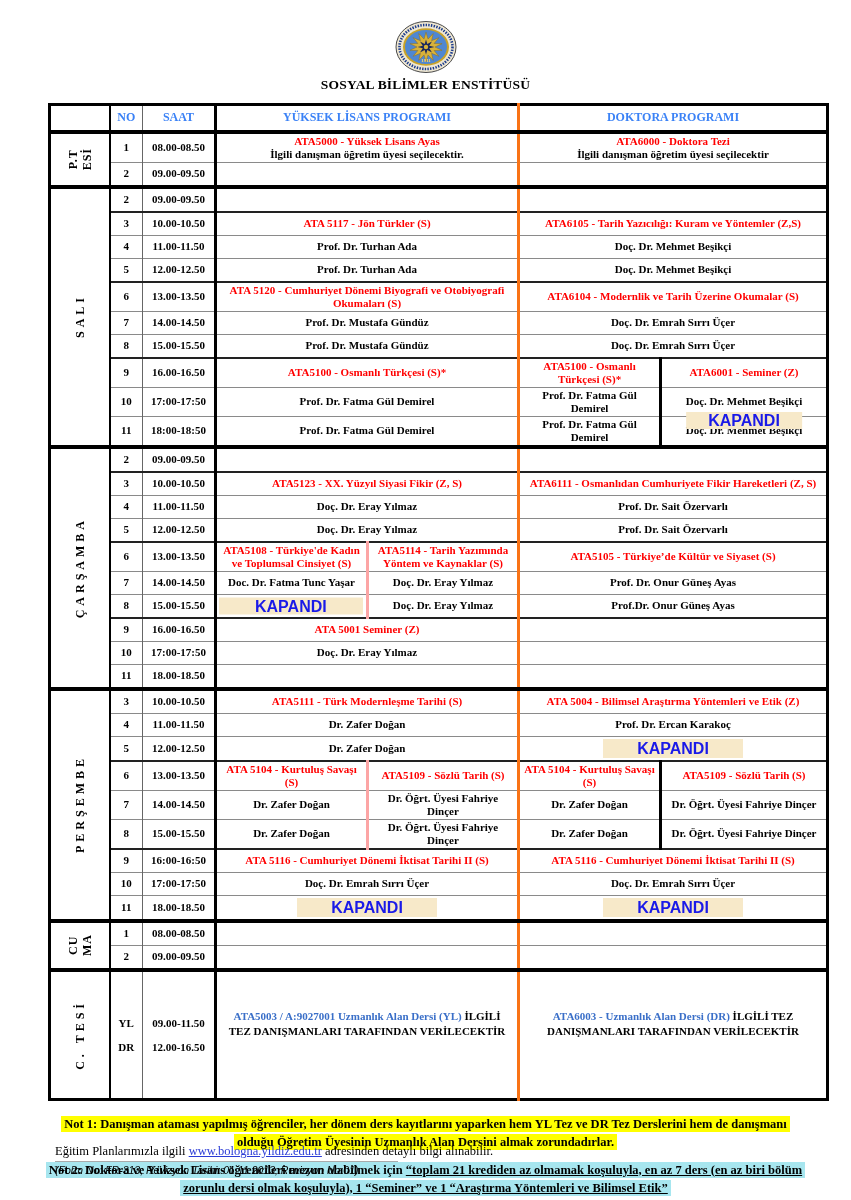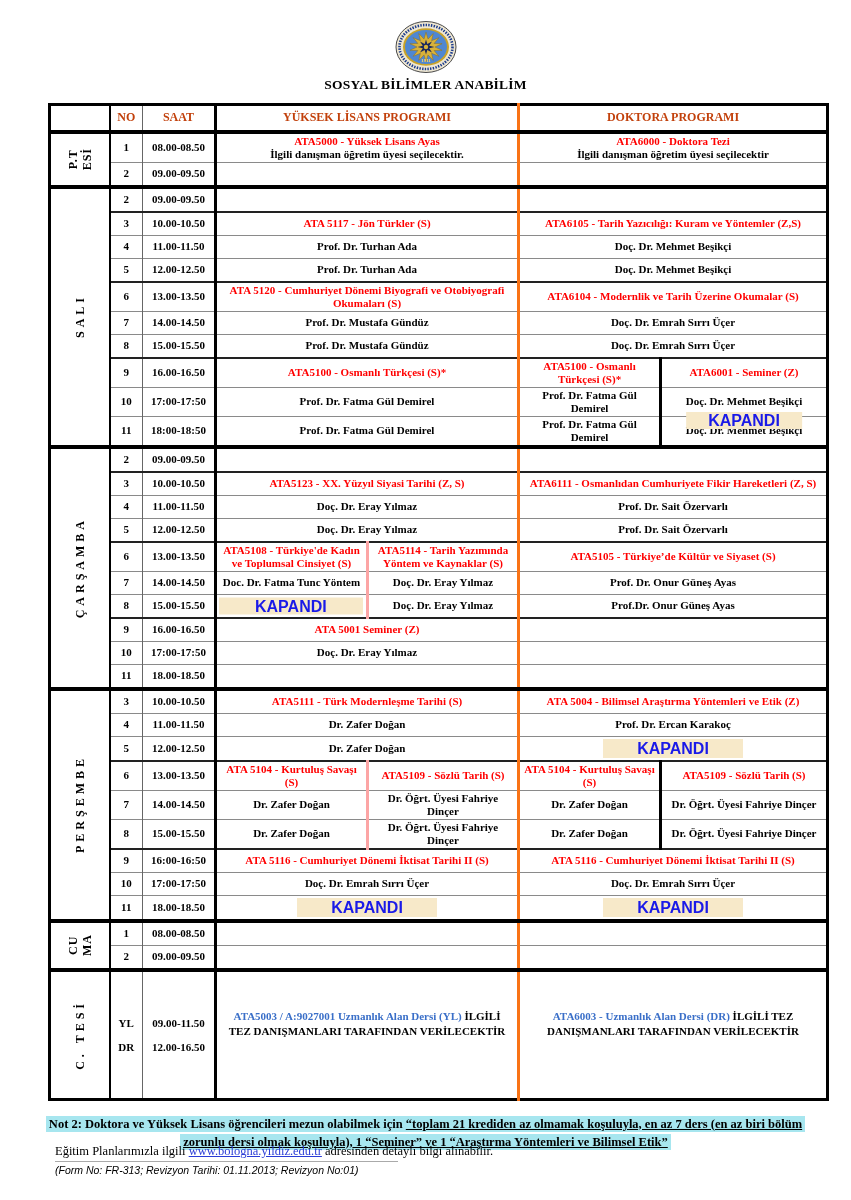--- a/index.html
+++ b/index.html
@@ -9,21 +9,21 @@
   
   .hdr{text-align:center;}
   .logo-wrap{display:flex;justify-content:center;margin-bottom:2px;}
   .hdr h1{font-size:13.5px;margin:0;line-height:14.5px;font-weight:bold;letter-spacing:.2px;}
 
   
   .tbl-wrap{margin:10px 0 0 48px;}
   table.sched{border-collapse:collapse;table-layout:fixed;width:778px;border:3px solid #000;}
   table.sched th,table.sched td{padding:1px 3px;text-align:center;vertical-align:middle;
     font-size:11px;line-height:13px;font-weight:bold;overflow:visible;}
-  table.sched thead th{color:#c2410c;font-size:12px;height:22px;border-bottom:3px solid #000;}
+  table.sched thead th{color:#3b82f6;font-size:12px;height:22px;border-bottom:3px solid #000;}
   table.sched tbody{border-top:4px solid #000;}
   table.sched td{border-top:1px solid #8a8a8a;height:20px;}
   tr.bt td{border-top:2px solid #222;}
   td.c-no,th.c-no{border-left:2px solid #000;}
   td.c-saat,th.c-saat{border-left:1px solid #666;}
   td.c-yl1,th.c-yl1{border-left:3px solid #000;}
   td.c-yl2{border-left:3px solid #fca5a5;}
   td.c-dr1,th.c-dr1{border-left:3px solid #f97316;}
   td.c-dr2{border-left:3px solid #000;}
   td.c-day{border:none;}
@@ -72,21 +72,21 @@
         <ellipse cx="32" cy="27" rx="30" ry="25.5" fill="#ede6d2" stroke="#4a4a4a" stroke-width="1"></ellipse>
         <ellipse cx="32" cy="27" rx="26.5" ry="22" fill="none" stroke="#1a3a8c" stroke-width="2.6" stroke-dasharray="1.4,1.3"></ellipse>
         <ellipse cx="32" cy="27" rx="23" ry="18.8" fill="#c9a227"></ellipse>
         <ellipse cx="32" cy="27" rx="21" ry="17" fill="#4f87d2"></ellipse>
         <polygon id="logo-star-outer" fill="#d9b23a" stroke="#8a6d1e" stroke-width="0.5" points="32.0,12.2 34.0,19.1 39.2,13.6 37.6,20.7 44.9,17.7 40.1,23.5 48.1,23.7 41.0,27.0 48.1,30.3 40.1,30.5 44.9,36.3 37.6,33.3 39.2,40.4 34.0,34.9 32.0,41.9 30.0,34.9 24.8,40.4 26.4,33.3 19.1,36.3 23.9,30.5 15.9,30.3 23.0,27.0 15.9,23.7 23.9,23.5 19.1,17.7 26.4,20.7 24.8,13.6 30.0,19.1"></polygon>
         <polygon id="logo-star-inner" fill="#17265e" points="32.0,19.4 33.3,24.1 38.0,21.6 35.2,25.8 40.5,27.0 35.2,28.2 38.0,32.4 33.3,29.9 32.0,34.6 30.7,29.9 26.0,32.4 28.8,28.2 23.5,27.0 28.8,25.8 26.0,21.6 30.7,24.1"></polygon>
         <circle cx="32" cy="27" r="2.2" fill="#d9b23a"></circle>
         <text x="32" y="41.5" text-anchor="middle" font-size="5" font-weight="bold" fill="#ffd96a" font-family="Liberation Serif, serif">1911</text>
       </svg>
     </div>
-    <h1>SOSYAL BİLİMLER ANABİLİM</h1>
+    <h1>SOSYAL BİLİMLER ENSTİTÜSÜ</h1>
   </div>
 
   <div class="tbl-wrap">
     <table class="sched" id="schedule-table">
       <colgroup>
         <col style="width:60px">
           <col style="width:33px">
           <col style="width:73px">
         <col style="width:152px">
           <col style="width:151px">
@@ -200,21 +200,21 @@
               <div class="vlabel">ÇARŞAMBA</div>
             </td>
             <td class="c-no" style="white-space: pre-line;">2</td>
             <td class="c-saat" style="white-space: pre-line;">09.00-09.50</td>
             <td class="c-yl1" colspan="2"></td>
             <td class="c-dr1" colspan="2"></td>
           </tr>
           <tr class="bt">
             <td class="c-no" style="white-space: pre-line;">3</td>
             <td class="c-saat" style="white-space: pre-line;">10.00-10.50</td>
-            <td class="c-yl1" colspan="2"><span class="t-r">ATA5123 - XX. Yüzyıl Siyasi Tarihi (Z, S)</span></td>
+            <td class="c-yl1" colspan="2"><span class="t-r">ATA5123 - XX. Yüzyıl Siyasi Fikir (Z, S)</span></td>
             <td class="c-dr1" colspan="2"><span class="t-r">ATA6111 - Osmanlıdan Cumhuriyete Fikir Hareketleri (Z, S)</span></td>
           </tr>
           <tr>
             <td class="c-no" style="white-space: pre-line;">4</td>
             <td class="c-saat" style="white-space: pre-line;">11.00-11.50</td>
             <td class="c-yl1" colspan="2"><span class="t-k">Doç. Dr. Eray Yılmaz</span></td>
             <td class="c-dr1" colspan="2"><span class="t-k">Prof. Dr. Sait Özervarlı</span></td>
           </tr>
           <tr>
             <td class="c-no" style="white-space: pre-line;">5</td>
@@ -225,21 +225,21 @@
           <tr class="bt">
             <td class="c-no" style="white-space: pre-line;">6</td>
             <td class="c-saat" style="white-space: pre-line;">13.00-13.50</td>
             <td class="c-yl1"><span class="t-r">ATA5108 -  Türkiye'de Kadın ve Toplumsal Cinsiyet (S)</span></td>
             <td class="c-yl2"><span class="t-r">ATA5114 - Tarih Yazımında Yöntem ve Kaynaklar (S)</span></td>
             <td class="c-dr1" colspan="2"><span class="t-r">ATA5105 - Türkiye’de Kültür ve Siyaset (S)</span></td>
           </tr>
           <tr>
             <td class="c-no" style="white-space: pre-line;">7</td>
             <td class="c-saat" style="white-space: pre-line;">14.00-14.50</td>
-            <td class="c-yl1"><span class="t-k">Doc. Dr. Fatma Tunc Yöntem</span></td>
+            <td class="c-yl1"><span class="t-k">Doc. Dr. Fatma Tunc Yaşar</span></td>
             <td class="c-yl2"><span class="t-k">Doç. Dr. Eray Yılmaz</span></td>
             <td class="c-dr1" colspan="2"><span class="t-k">Prof. Dr. Onur Güneş Ayas</span></td>
           </tr>
           <tr>
             <td class="c-no" style="white-space: pre-line;">8</td>
             <td class="c-saat" style="white-space: pre-line;">15.00-15.50</td>
             <td class="c-yl1 rel"><span class="t-k">Doç. Dr. Fatma Tunç Yaşar</span><span class="kapandi kap-left">KAPANDI</span></td>
             <td class="c-yl2"><span class="t-k">Doç. Dr. Eray Yılmaz</span></td>
             <td class="c-dr1" colspan="2"><span class="t-k">Prof.Dr. Onur Güneş Ayas</span></td>
           </tr>
@@ -355,20 +355,21 @@
             <td class="c-saat" style="white-space: pre-line;">09.00-11.50
 12.00-16.50</td>
             <td class="c-yl1" colspan="2"><span class="t-b">ATA5003 / A:9027001 Uzmanlık Alan Dersi (YL)</span><span class="t-k">  İLGİLİ TEZ DANIŞMANLARI TARAFINDAN  VERİLECEKTİR</span></td>
             <td class="c-dr1" colspan="2"><span class="t-b">ATA6003 - Uzmanlık Alan Dersi (DR)</span><span class="t-k">  İLGİLİ TEZ DANIŞMANLARI TARAFINDAN VERİLECEKTİR</span></td>
           </tr>
         </tbody>
       </table>
   </div>
 
   <div class="notes">
+    <div class="note"><span class="hl-y">Not 1:  Danışman ataması yapılmış öğrenciler, her dönem ders kayıtlarını yaparken hem YL Tez ve DR Tez Derslerini hem de danışmanı olduğu Öğretim Üyesinin Uzmanlık Alan Dersini almak zorundadırlar.</span></div>
     <div class="note"><span class="hl-c" id="note2-span"><span>Not 2: Doktora ve Yüksek Lisans öğrencileri mezun olabilmek için </span><span class="u">“toplam 21 krediden az olmamak koşuluyla, en az 7 ders (en az biri  bölüm zorunlu dersi olmak koşuluyla), 1 “Seminer” ve 1 “Araştırma Yöntemleri ve Bilimsel Etik”</span></span></div>
 
   </div>
 
   <div class="footer">
     <div><span>Eğitim Planlarımızla ilgili </span><a>www.bologna.yildiz.edu.tr</a><span> adresinden detaylı bilgi alınabilir.</span></div>
     <div class="form-line">(Form No: FR-313; Revizyon Tarihi: 01.11.2013; Revizyon No:01)</div>
   </div>
 
 </div>

